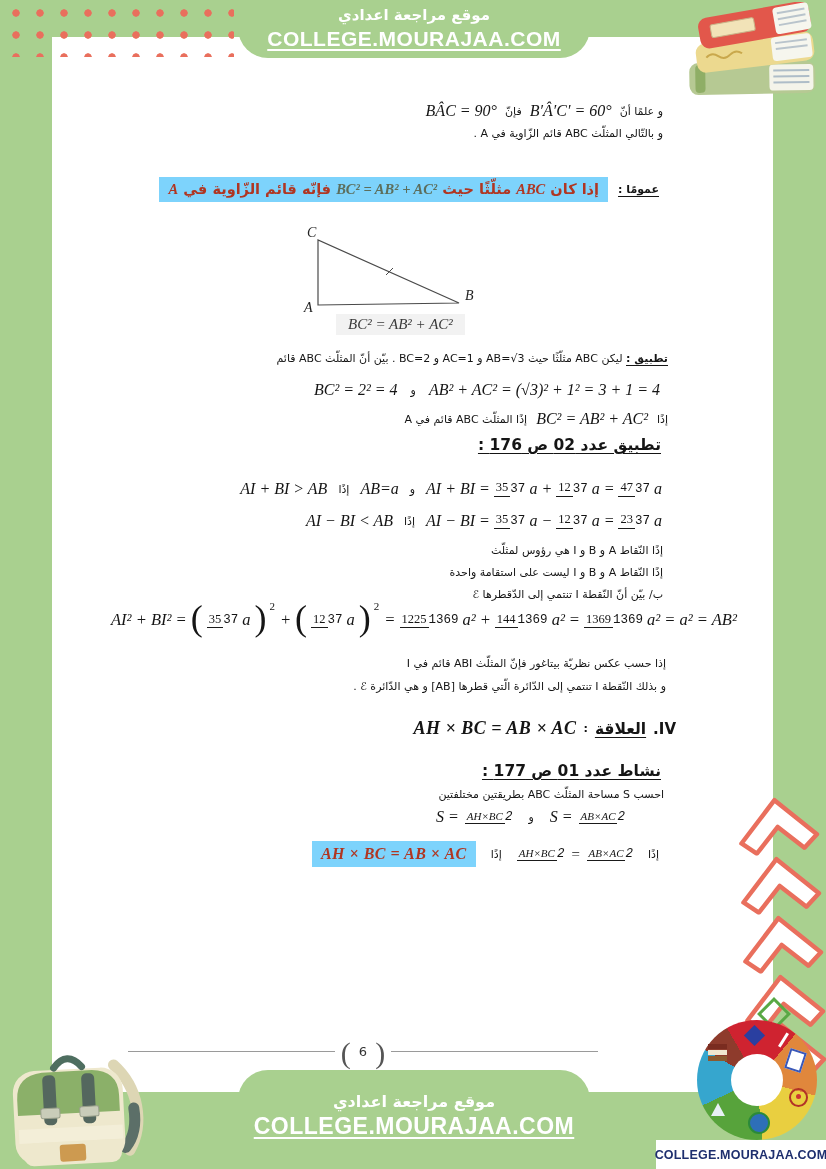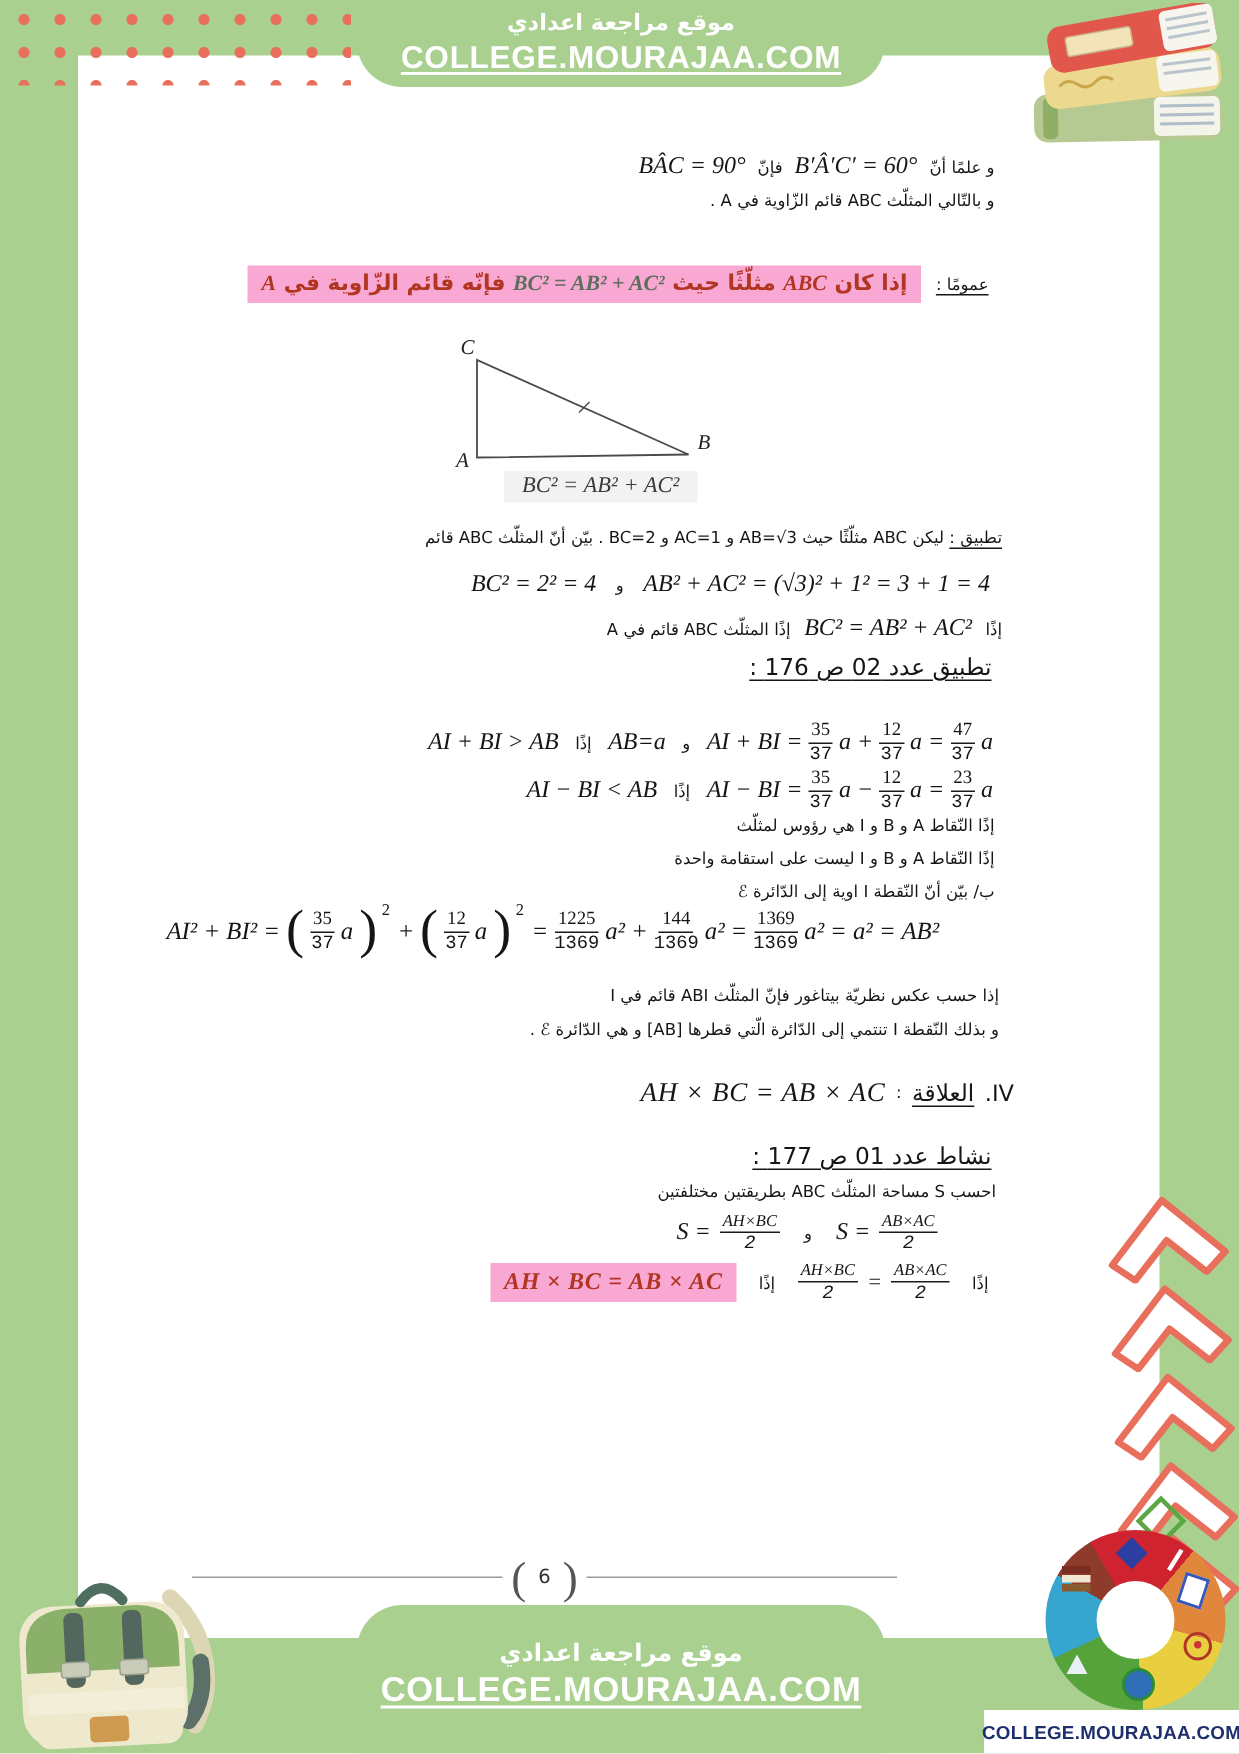--- a/index.html
+++ b/index.html
@@ -17,31 +17,31 @@
   .hdr-txt{left:238px;width:352px;text-align:center;color:#fff;font-weight:bold;z-index:3}
   .hdr-name{font-size:15px;text-underline-offset:3px}
   .hdr-url{font-size:21px;letter-spacing:.5px;text-decoration:underline;text-underline-offset:3px;
            font-family:"Liberation Sans",sans-serif}
   .dots{left:2px;top:1px;width:232px;height:56px;z-index:3;
         background-image:radial-gradient(circle,#e96f5d 3.4px,rgba(0,0,0,0) 4px);
         background-size:24px 22px;background-position:2px 1px}
   
   .ar{direction:rtl;font-size:11px;z-index:4}
   .mt{font-family:"Liberation Serif",serif;font-style:italic;direction:ltr;unicode-bidi:isolate}
-  .bld{font-weight:normal}
+  .bld{font-weight:bold}
   .und{text-decoration:underline;text-underline-offset:3px}
   .row{display:flex;align-items:center;z-index:4}
   .rtl{direction:rtl}
   .eq16{font-size:16px}
-  .frac{display:inline-flex;flex-direction:column;align-items:center;line-height:1.1;
+  .frac{display:inline-flex;flex-direction:row;align-items:center;line-height:1.1;
         font-size:12.5px;font-style:italic;font-family:"Liberation Serif",serif}
   .frac .fn{border-bottom:1.2px solid #1a1a1a;padding:0 2px 1px;font-style:normal;font-family:"Liberation Serif",serif}
   .frac .fd{padding-top:1px;font-style:normal;font-family:Liberation Mono, monospace}
   .frac.lit .fn,.frac.lit .fd{font-style:italic}
-  .hl{background:#f9a8d4;color:#b03622;font-weight:bold}
+  .hl{background:#7dd3fc;color:#b03622;font-weight:bold}
   .hl .f{color:#5c6e5c;font-weight:bold}
   .gbox{background:#f2f2f2;color:#3a3a3a;padding:2px 12px;font-size:15px}
   .bp{font-size:36px;font-weight:300;font-family:"Liberation Serif",serif;font-style:normal;line-height:.8;position:relative;top:-2px}
   .exp{font-size:11px;font-style:normal;position:relative;top:-14px;left:-1px;font-family:"Liberation Serif",serif}
   .vlabel{position:absolute;font-family:"Liberation Serif",serif;font-style:italic;font-size:14px;color:#222}
   
   .chev{position:absolute;transform:rotate(-7deg);z-index:2}
   
   .rule-row{left:128px;top:1044px;width:470px;display:flex;align-items:center;z-index:4}
   .rule{flex:1;height:0;border-top:1.4px solid #9a9a9a}
@@ -198,21 +198,21 @@
           <span class="fd">37</span>
         </span>
       <span>a</span>
     </span>
     <span class="ar">إذًا</span>
     <span class="mt eq16">AI − BI &lt; AB</span>
   </div>
 
   <div class="abs ar" style="right:163px;top:544px">إذًا النّقاط A و B و I هي رؤوس لمثلّث</div>
   <div class="abs ar" style="right:163px;top:566px">إذًا النّقاط A و B و I ليست على استقامة واحدة</div>
-  <div class="abs ar" style="right:163px;top:588px">ب/ بيّن أنّ النّقطة I اوية إلى الدّائرة ℰ</div>
+  <div class="abs ar" style="right:163px;top:588px">ب/ بيّن أنّ النّقطة I تنتمي إلى الدّقطرها ℰ</div>
 
   <div class="abs row" style="left:111px;top:606px;gap:4px;font-size:16.5px">
     <span class="mt">AI² + BI² =</span>
     <span class="bp">(</span>
     <span class="frac">
         <span class="fn">35</span>
         <span class="fd">37</span>
       </span>
     <span class="mt">a</span>
     <span class="bp">)</span>

